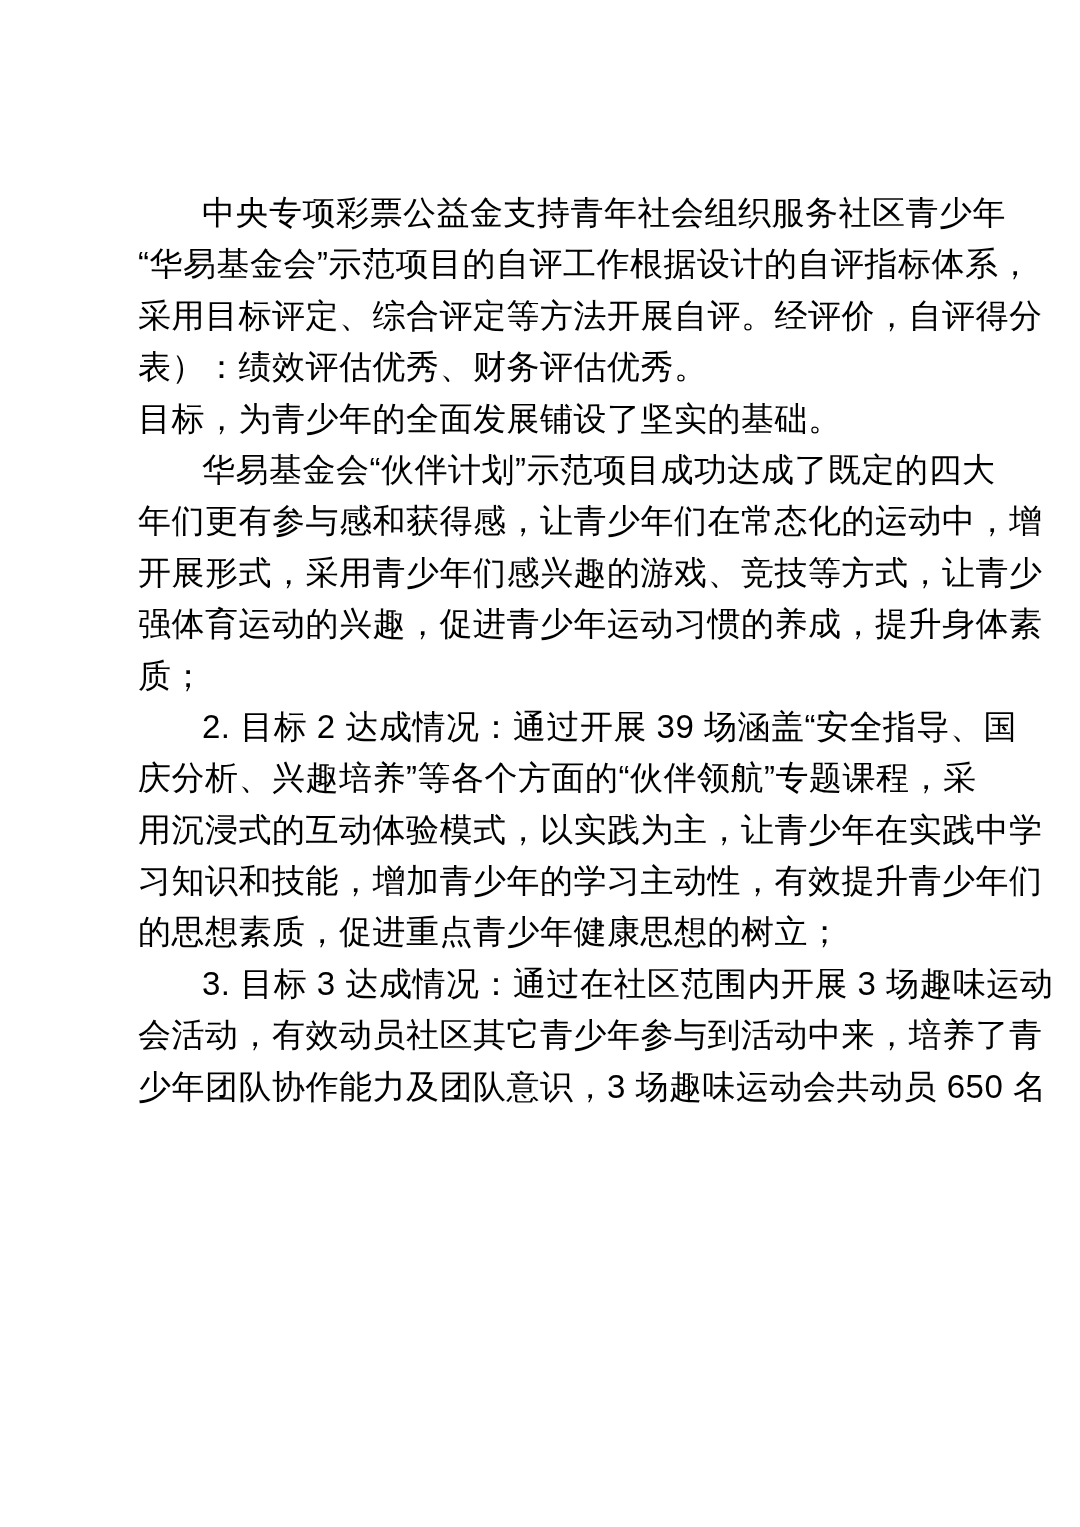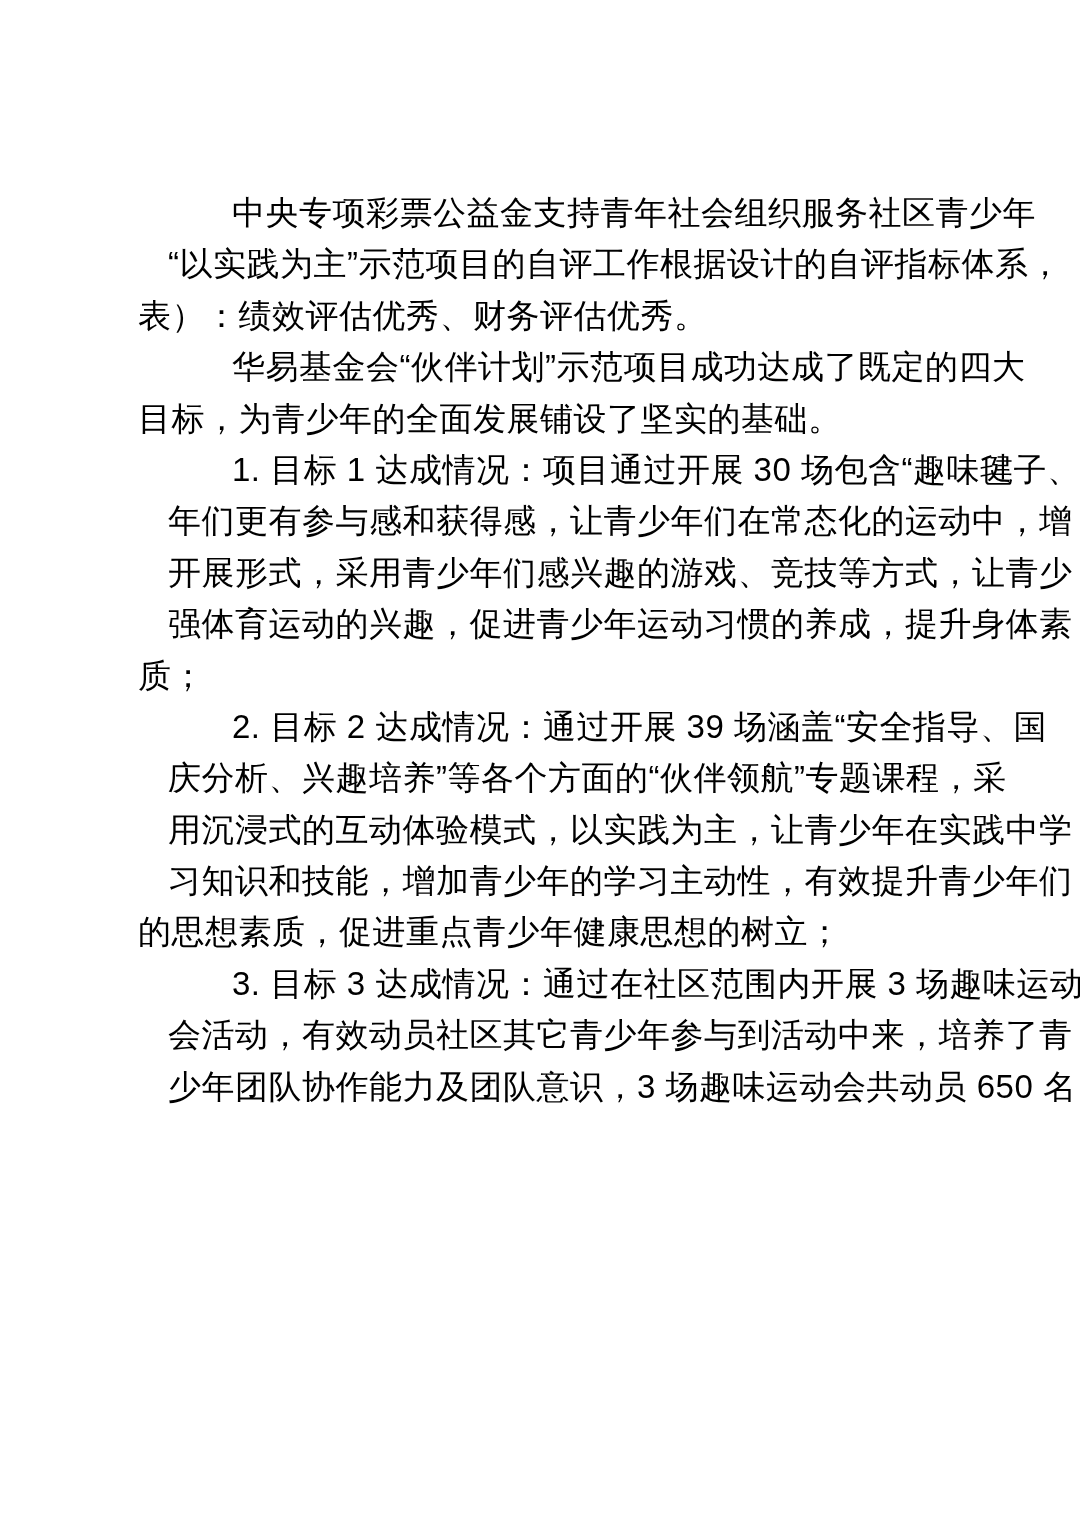--- a/index.html
+++ b/index.html
@@ -26,40 +26,39 @@
     height: 51.4px;
     line-height: 51.4px;
     font-size: 33px;
     white-space: nowrap;
     overflow: visible;
     text-align: justify;
     letter-spacing: 0.5px;
   }
   .text-line.fill {
     text-align-last: justify;
-    margin-left: 30px;
   }
   .text-line.no-fill {
     text-align-last: left;
   }
   .text-line.indent {
     text-indent: 64px;
   }
 </style>
 </head>
 <body>
 
 <div class="page">
   <div class="text-block" style="color: rgb(0, 0, 0);">
       <div class="text-line fill indent">中央专项彩票公益金支持青年社会组织服务社区青少年</div>
-      <div class="text-line fill">“以实践为主”示范项目的自评工作根据设计的自评指标体系，</div>
+      <div class="text-line fill">“华易基金会”示范项目的自评工作根据设计的自评指标体系，</div>
+      <div class="text-line fill">采用目标评定、综合评定等方法开展自评。经评价，自评得分</div>
       <div class="text-line no-fill">表）：绩效评估优秀、财务评估优秀。</div>
+      <div class="text-line no-fill">目标，为青少年的全面发展铺设了坚实的基础。</div>
       <div class="text-line fill indent">华易基金会“伙伴计划”示范项目成功达成了既定的四大</div>
-      <div class="text-line no-fill">目标，为青少年的全面发展铺设了坚实的基础。</div>
-      <div class="text-line fill indent">1. 目标 1 达成情况：项目通过开展 30 场包含“趣味毽子、</div>
       <div class="text-line fill">年们更有参与感和获得感，让青少年们在常态化的运动中，增</div>
       <div class="text-line fill">开展形式，采用青少年们感兴趣的游戏、竞技等方式，让青少</div>
       <div class="text-line fill">强体育运动的兴趣，促进青少年运动习惯的养成，提升身体素</div>
       <div class="text-line no-fill">质；</div>
       <div class="text-line fill indent">2. 目标 2 达成情况：通过开展 39 场涵盖“安全指导、国</div>
       <div class="text-line fill">庆分析、兴趣培养”等各个方面的“伙伴领航”专题课程，采</div>
       <div class="text-line fill">用沉浸式的互动体验模式，以实践为主，让青少年在实践中学</div>
       <div class="text-line fill">习知识和技能，增加青少年的学习主动性，有效提升青少年们</div>
       <div class="text-line no-fill">的思想素质，促进重点青少年健康思想的树立；</div>
       <div class="text-line fill indent">3. 目标 3 达成情况：通过在社区范围内开展 3 场趣味运动</div>

